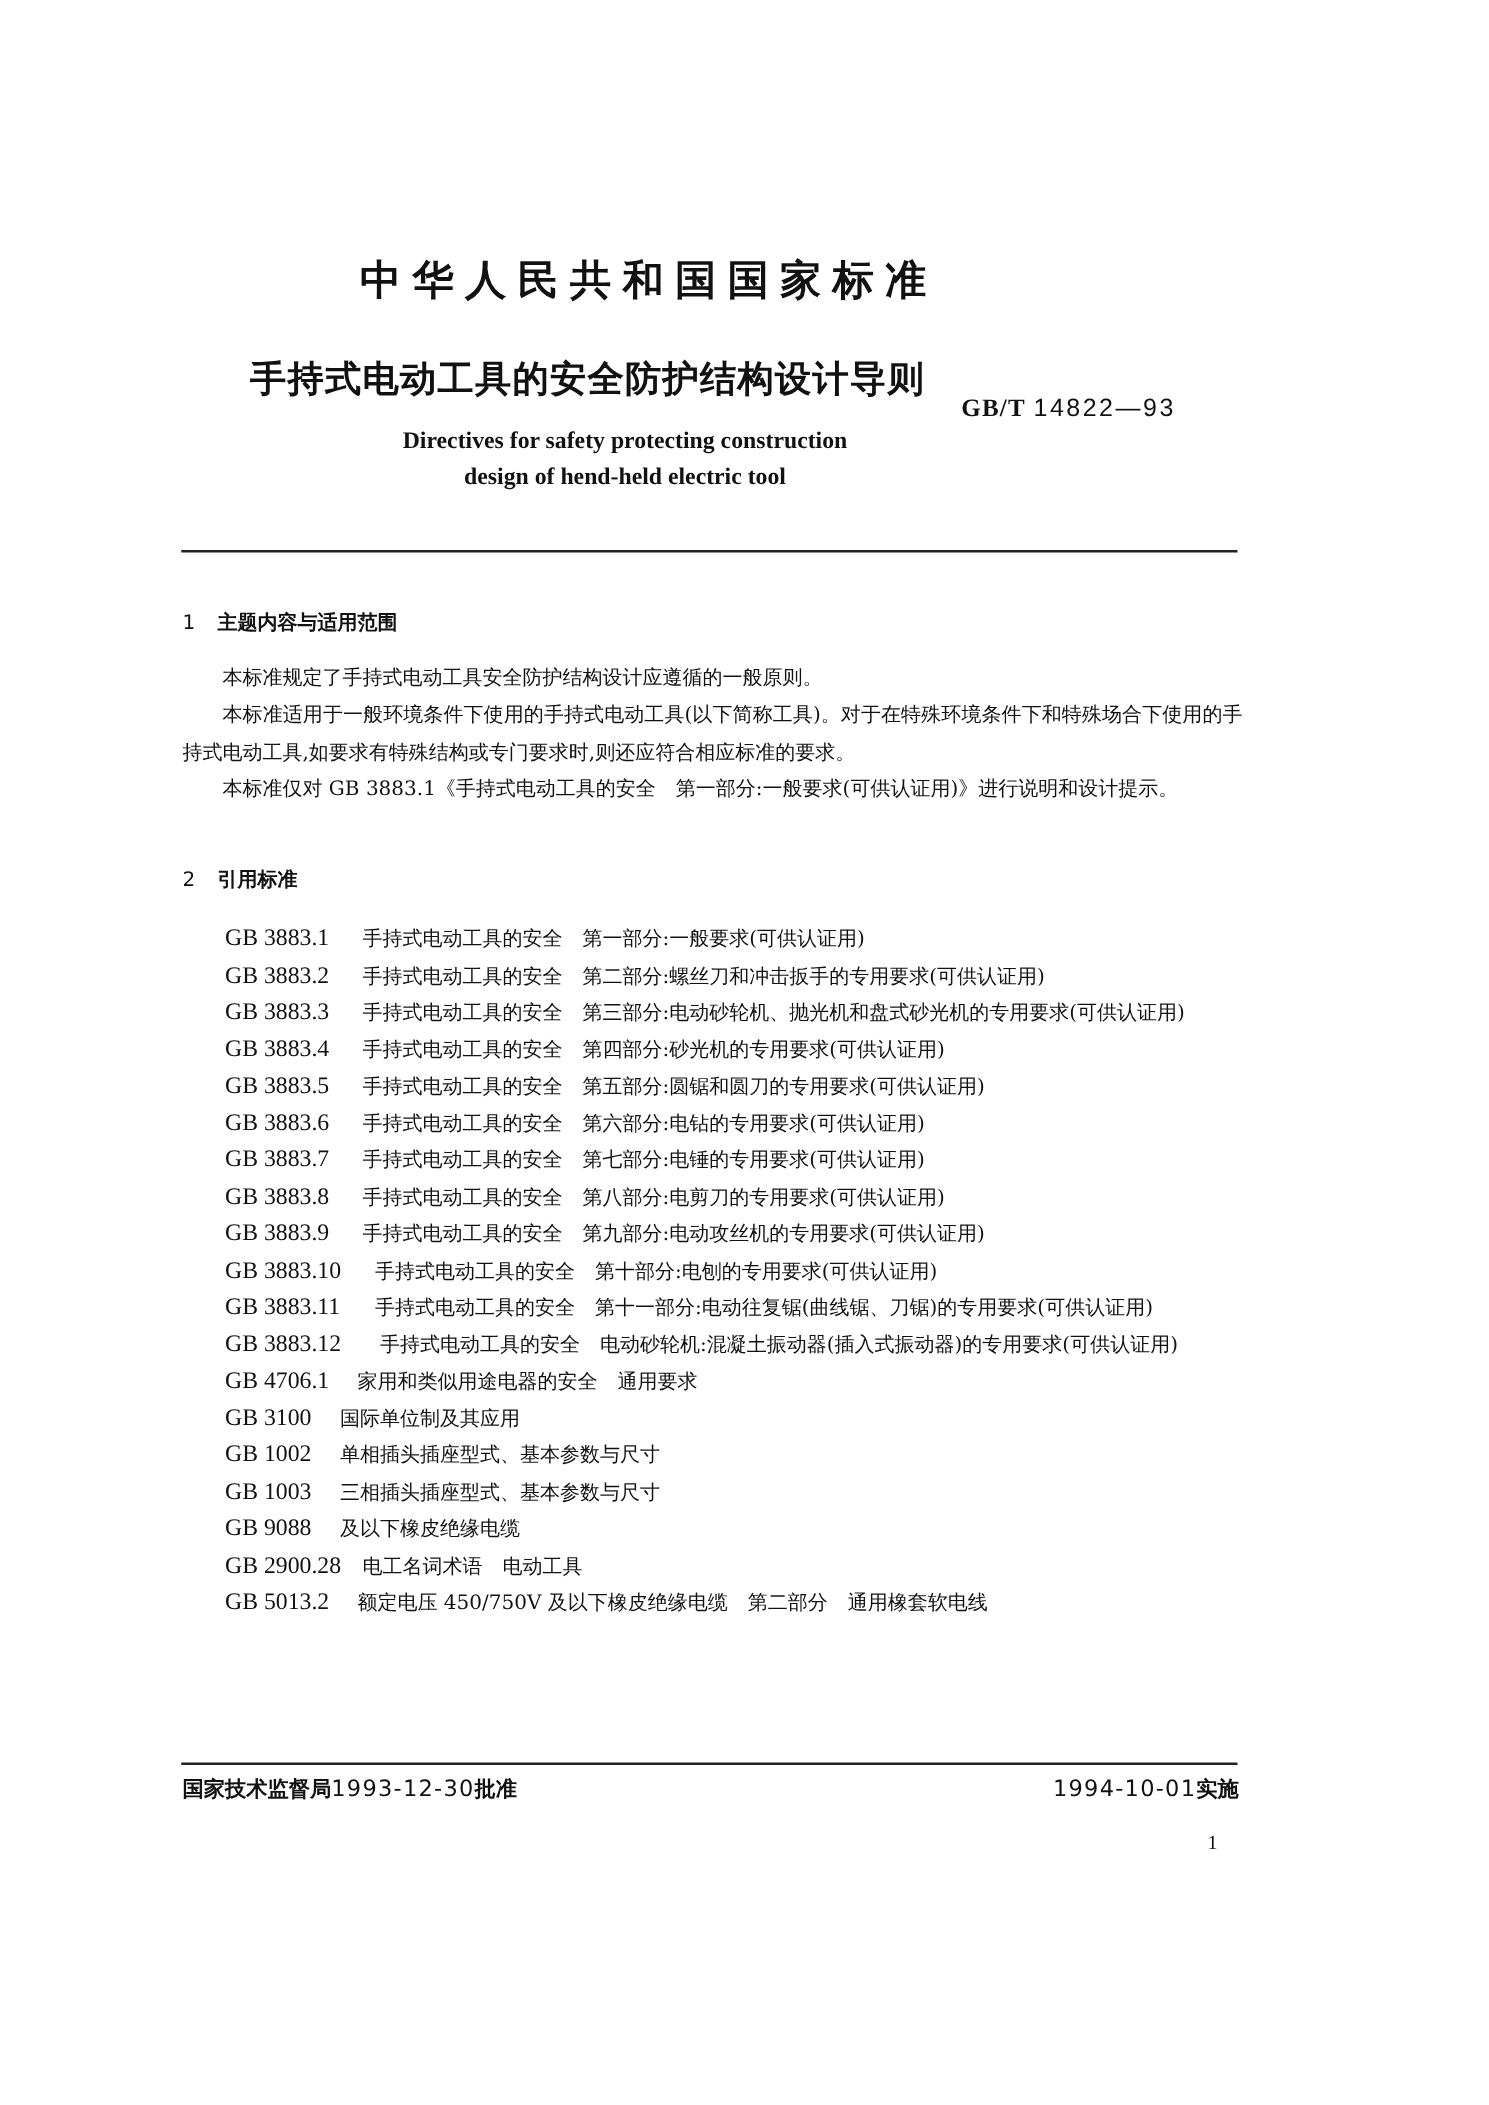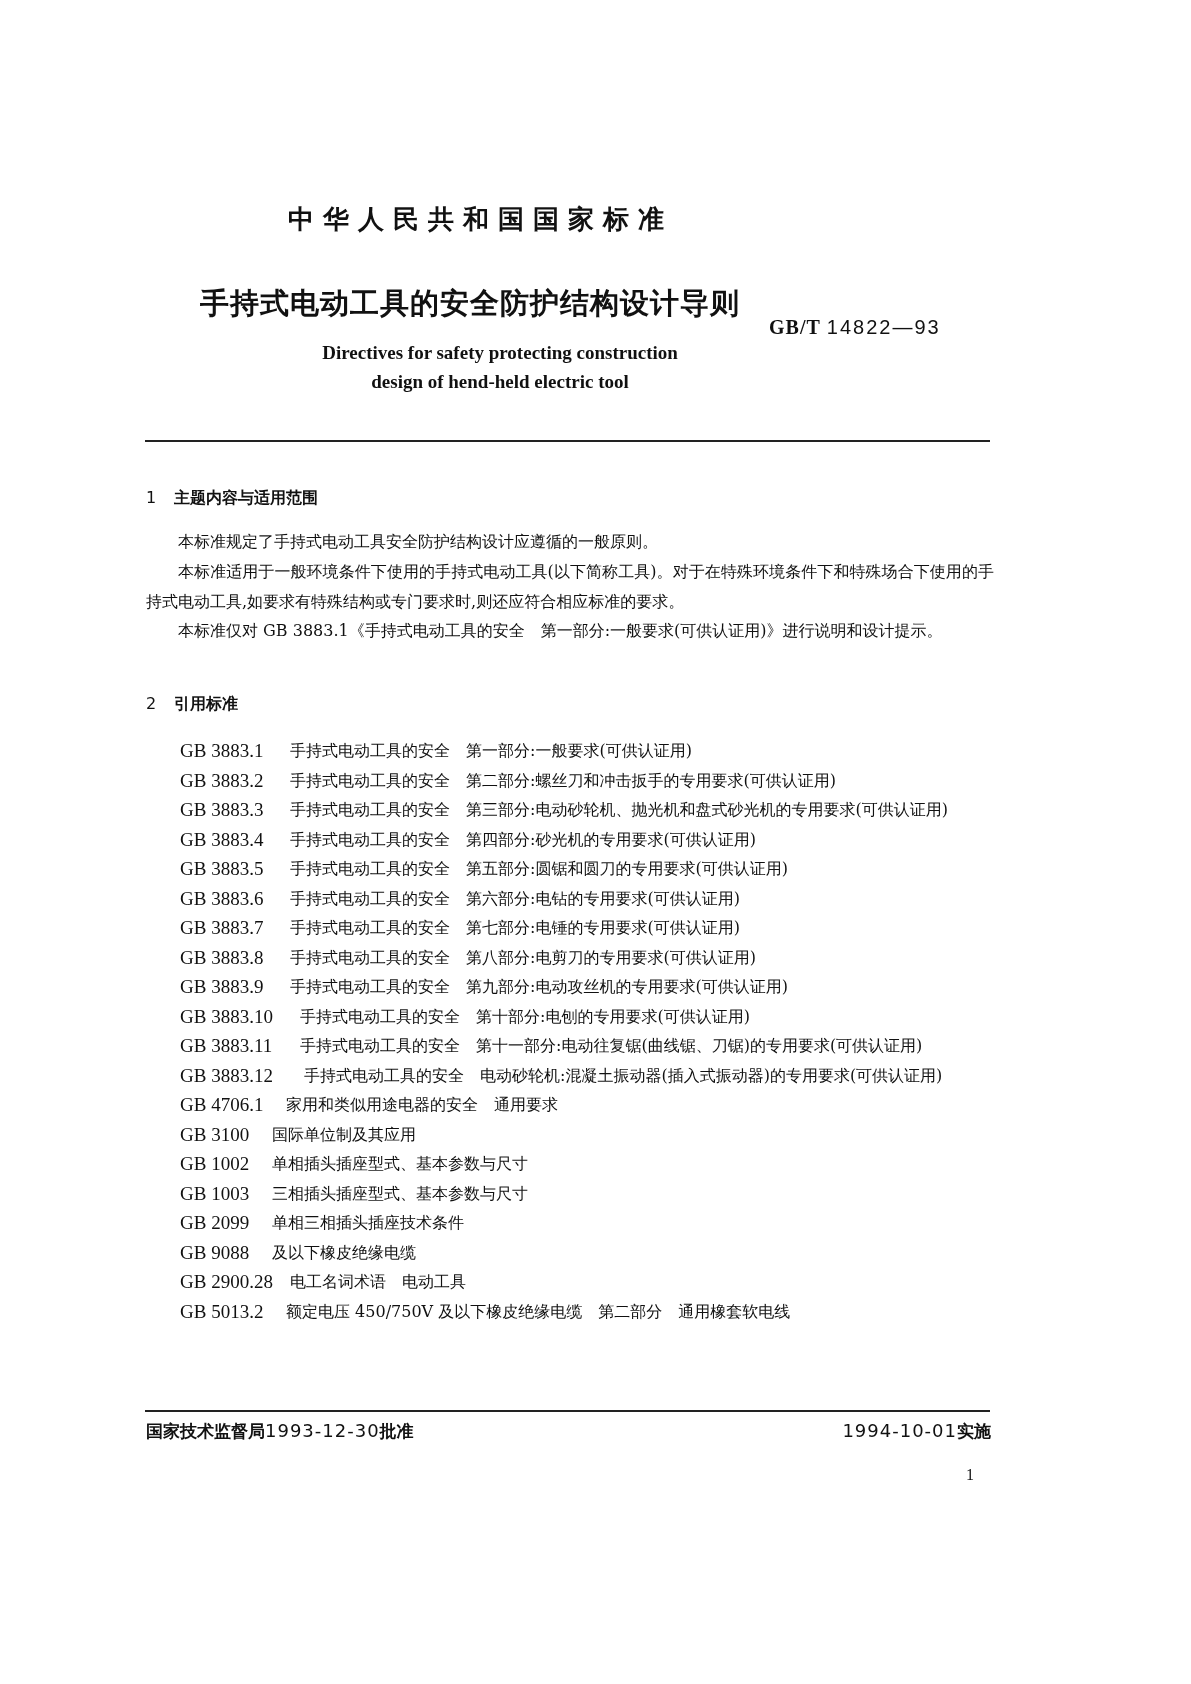--- a/index.html
+++ b/index.html
@@ -3,21 +3,21 @@
   <meta charset="utf-8">
   <style>
     html, body { margin: 0; padding: 0; background: #ffffff; }
     body {
       width: 1191px; height: 1684px; position: relative; overflow: hidden;
       font-family: "DejaVu Serif", "Liberation Serif", serif;
       color: #111;
     }
     .abs { position: absolute; }
     .national-std {
-      left: 288px; top: 202px; font-size: 26px; font-weight: bold;
+      left: 288px; top: 202px; font-size: 33px; font-weight: bold;
       letter-spacing: 9px; font-family: "DejaVu Sans", sans-serif;
     }
     .doc-title-cn {
       left: 200px; top: 284px; font-size: 29px; font-weight: bold;
       letter-spacing: 1px; font-family: "DejaVu Sans", sans-serif;
     }
     .std-code {
       left: 769px; top: 316px; font-size: 20px;
       font-family: "Liberation Serif", serif; letter-spacing: 1px;
     }
@@ -147,24 +147,20 @@
     </div>
   <div class="ref-item">
       <span class="ref-code" style="width:92px">GB 1002</span>
       <span class="ref-text">单相插头插座型式、基本参数与尺寸</span>
     </div>
   <div class="ref-item">
       <span class="ref-code" style="width:92px">GB 1003</span>
       <span class="ref-text">三相插头插座型式、基本参数与尺寸</span>
     </div>
   <div class="ref-item">
-      <span class="ref-code" style="width:92px">GB 2099</span>
-      <span class="ref-text">单相三相插头插座技术条件</span>
-    </div>
-  <div class="ref-item">
       <span class="ref-code" style="width:92px">GB 9088</span>
       <span class="ref-text">及以下橡皮绝缘电缆</span>
     </div>
   <div class="ref-item">
       <span class="ref-code" style="width:110px">GB 2900.28</span>
       <span class="ref-text">电工名词术语　电动工具</span>
     </div>
   <div class="ref-item">
       <span class="ref-code" style="width:106px">GB 5013.2</span>
       <span class="ref-text">额定电压 450/750V 及以下橡皮绝缘电缆　第二部分　通用橡套软电线</span>

